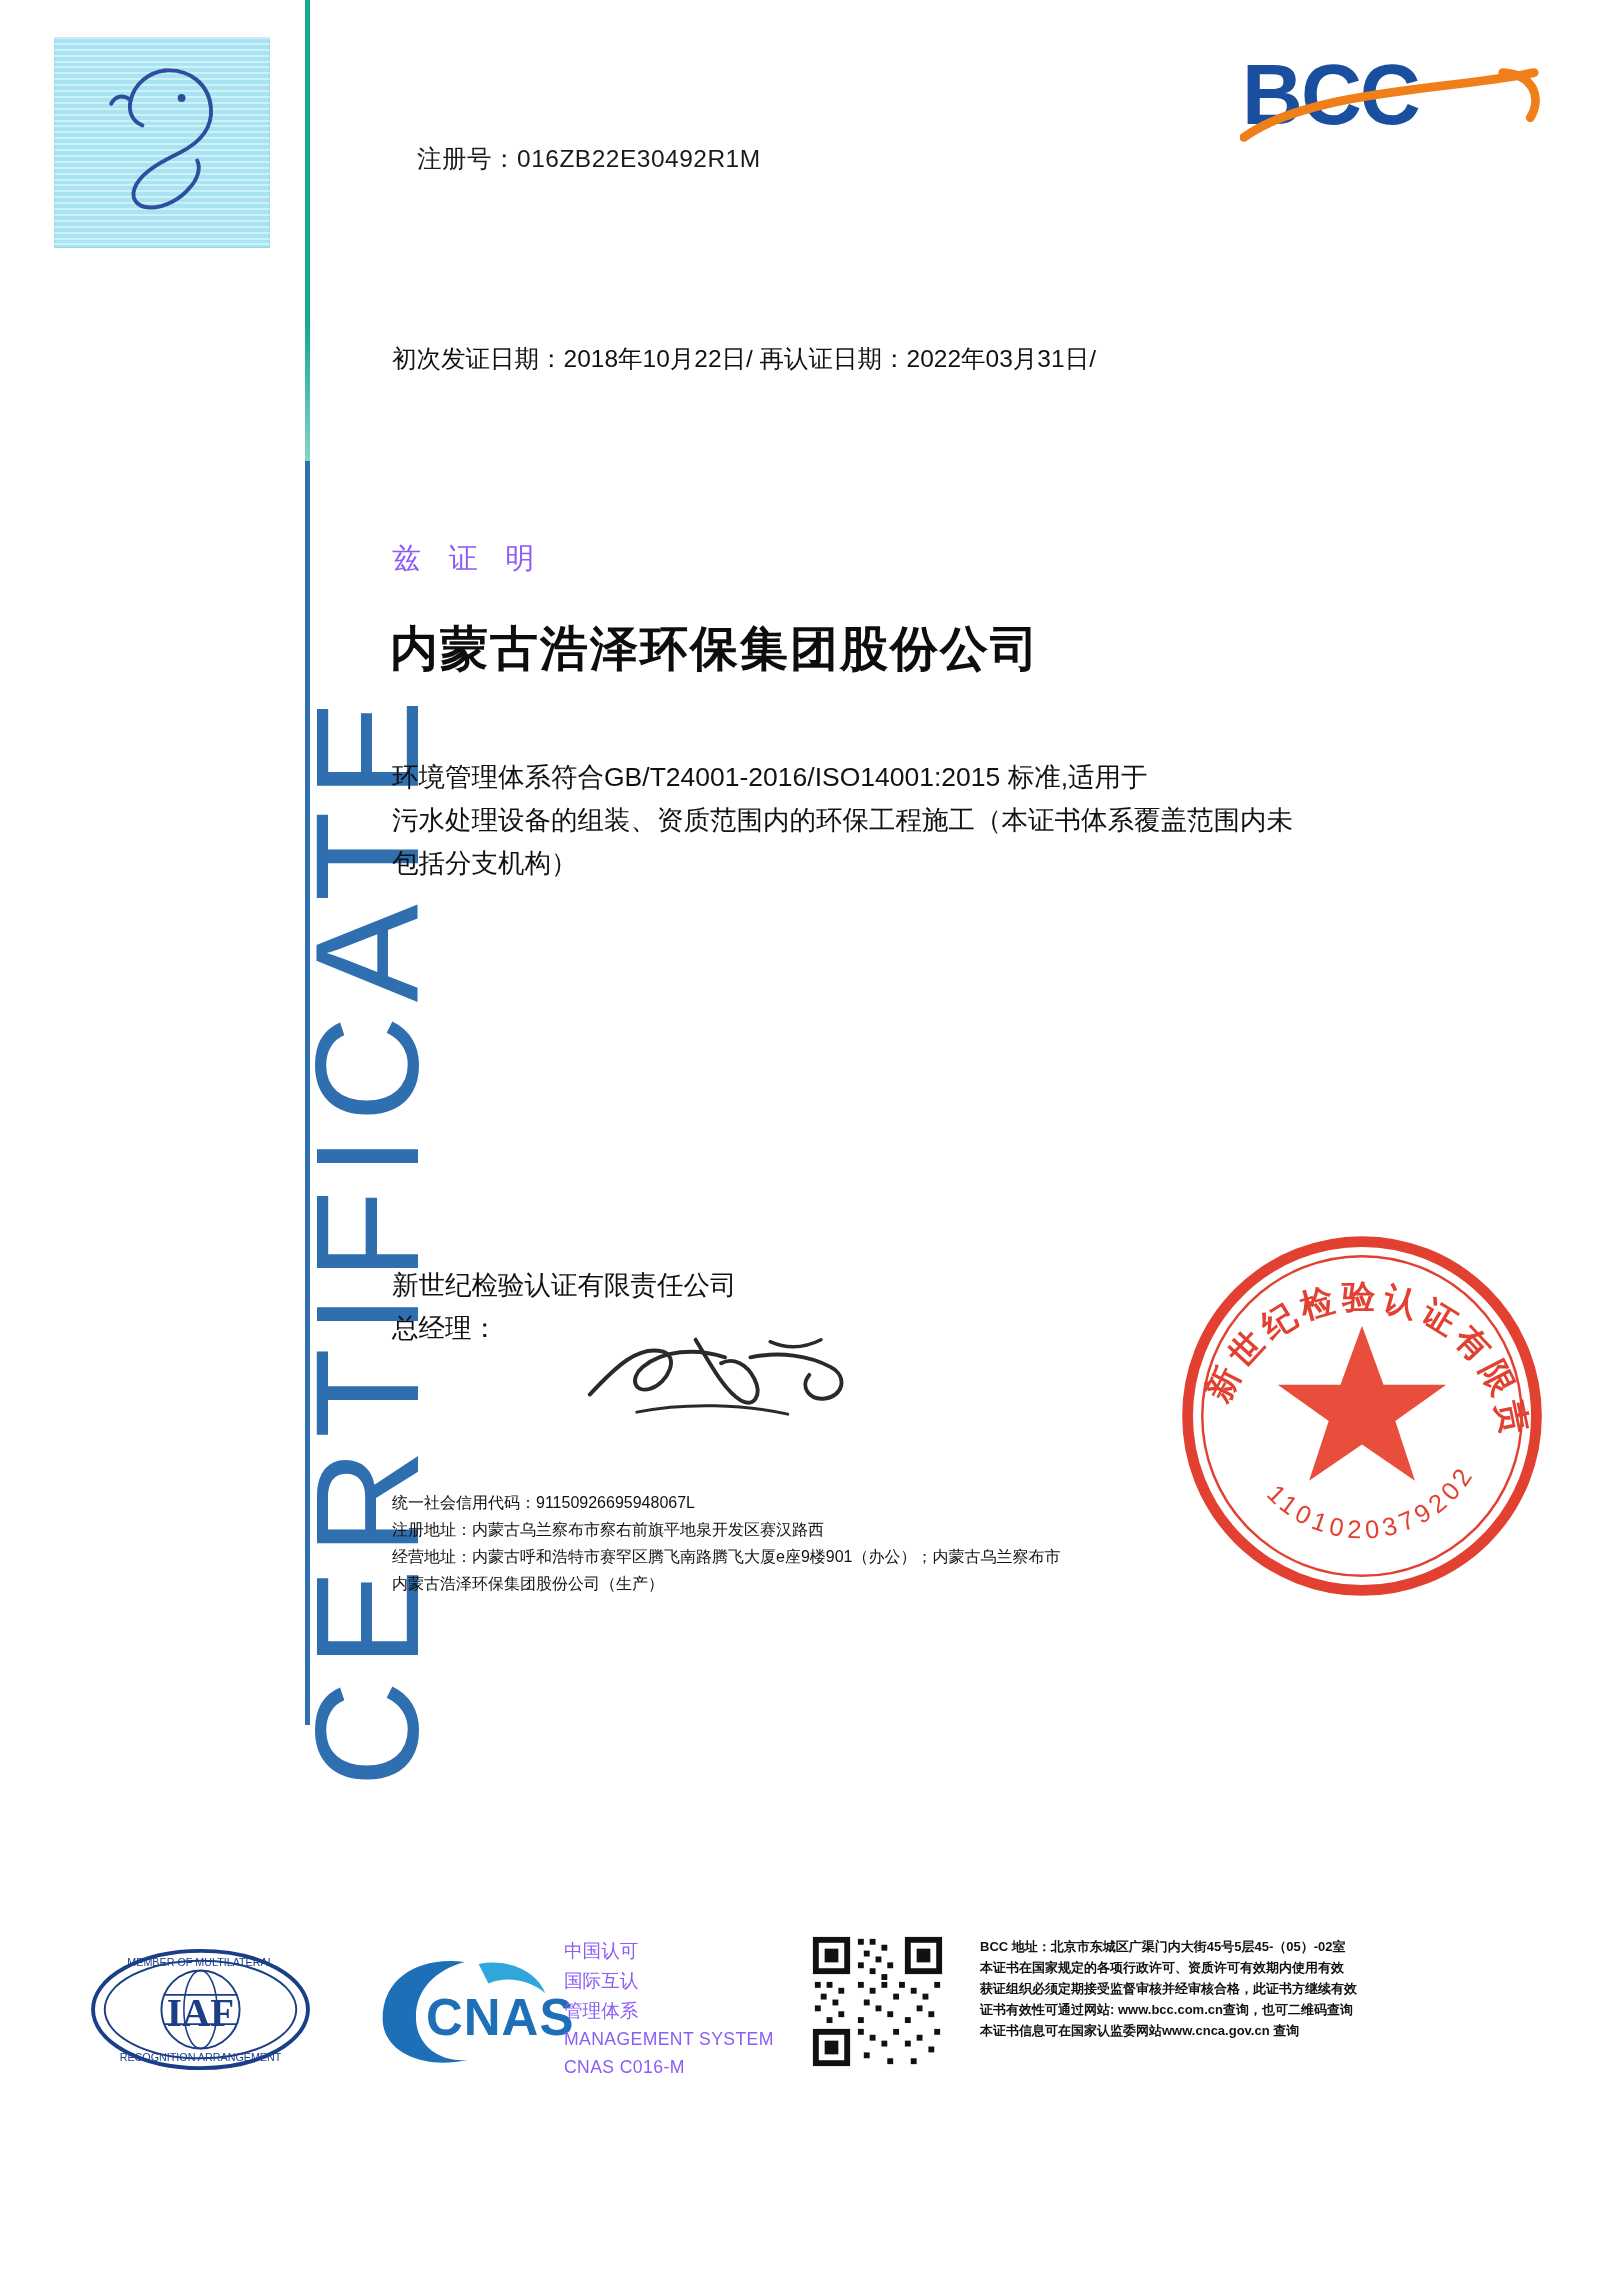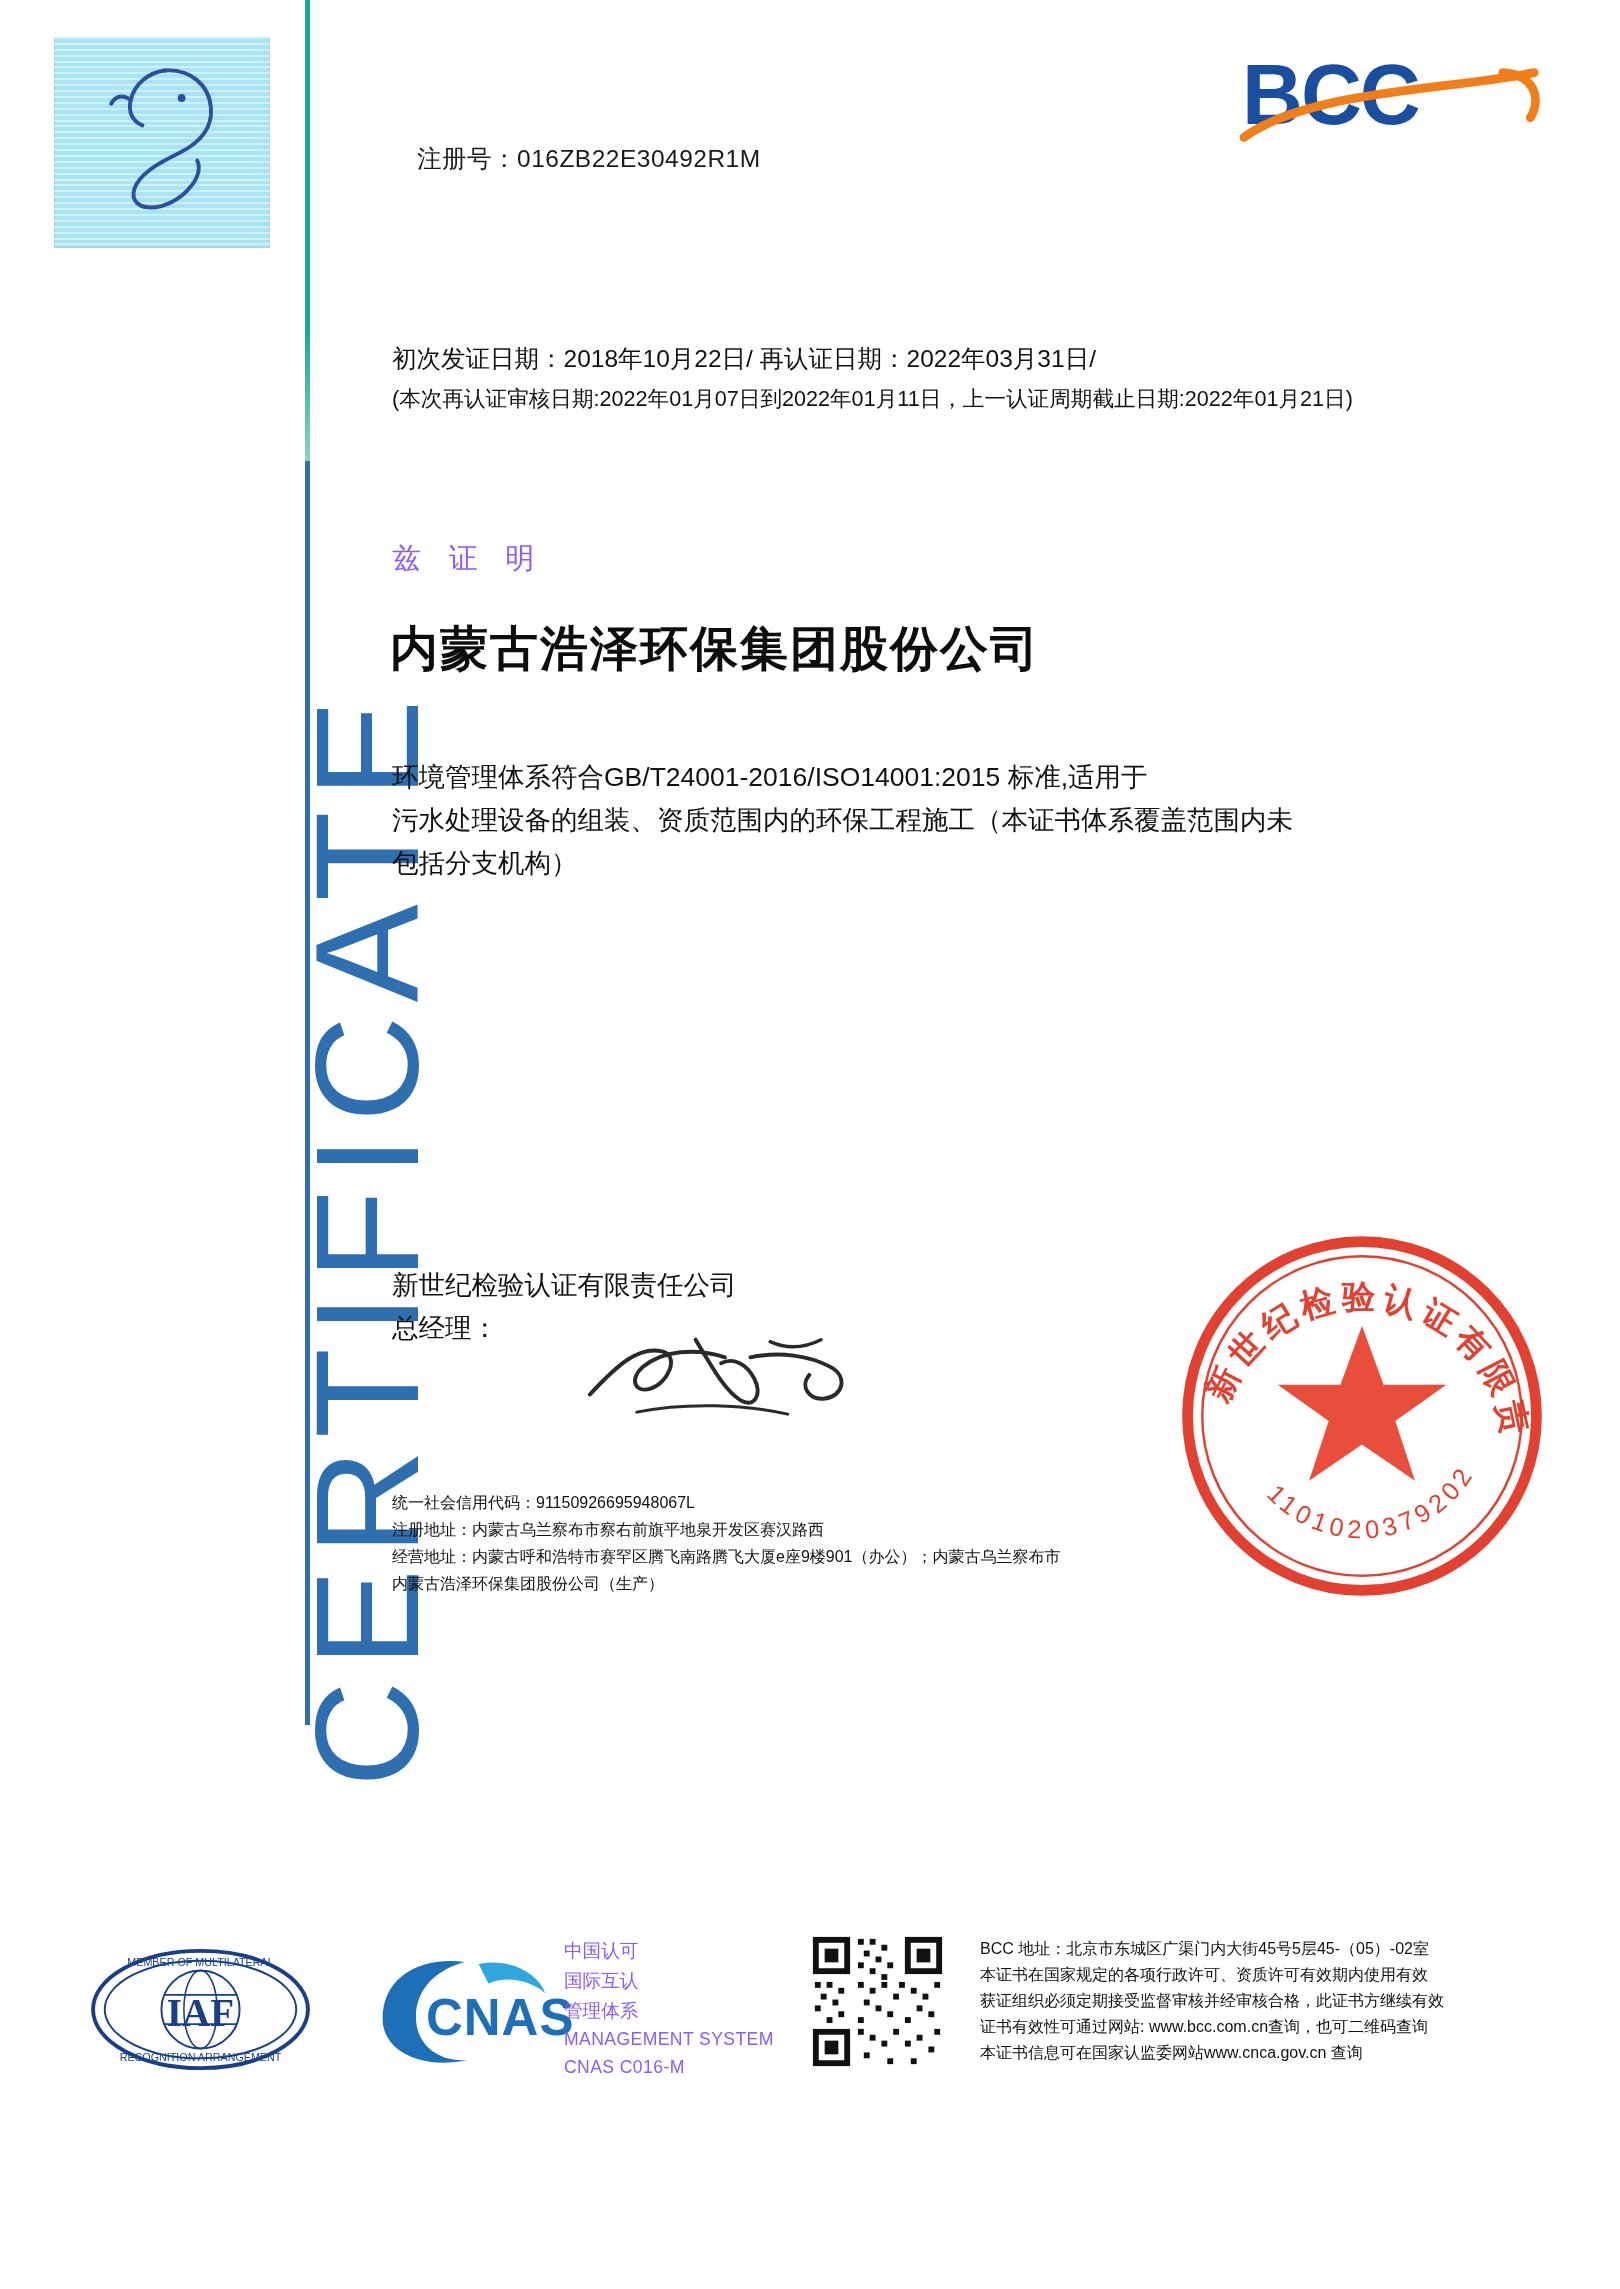--- a/index.html
+++ b/index.html
@@ -109,21 +109,21 @@
   .iaf{position:absolute;left:88px;top:1946px;width:225px;height:127px;}
   .cnas{position:absolute;left:363px;top:1950px;width:245px;height:123px;}
   .cnas-text{
     position:absolute;left:564px;top:1936px;
     font-size:18.6px;line-height:1.6;color:#8b5cf6;
   }
   .cnas-text .ms{font-size:17.6px;letter-spacing:0.4px;}
   .qr{position:absolute;left:809px;top:1933px;width:137px;height:137px;}
   .legal{
     position:absolute;left:980px;top:1936px;width:549px;
-    font-size:16px;line-height:1.62;color:#111;
+    font-size:13px;line-height:1.62;color:#111;font-weight:bold;
   }
 </style>
 </head>
 <body>
 
 <div class="page">
 
   <div class="logo-box">
     <div class="texture"></div>
     <svg width="181" height="181" viewBox="0 0 185 185">
@@ -146,21 +146,20 @@
       <path d="M4 92 C70 44 210 44 300 26" fill="none" stroke="#f07f1a" stroke-width="9" stroke-linecap="round"></path>
       <path d="M268 26 C300 28 308 52 296 72" fill="none" stroke="#f07f1a" stroke-width="9" stroke-linecap="round"></path>
     </svg>
   </div>
 
   <div class="reg-no">注册号：016ZB22E30492R1M</div>
 
 
   <div class="dates">
     <div class="line">初次发证日期：2018年10月22日/ 再认证日期：2022年03月31日/</div>
-    <div class="small">(本次再认证审核日期:2022年01月07日到2022年01月11日，上一认证周期截止日期:2022年01月21日)</div>
   </div>
 
   <div class="hereby">兹 证 明</div>
 
   <div class="company">内蒙古浩泽环保集团股份公司</div>
 
   <div class="scope">
     <div>环境管理体系符合GB/T24001-2016/ISO14001:2015 标准,适用于</div>
     <div>污水处理设备的组装、资质范围内的环保工程施工（本证书体系覆盖范围内未</div>
     <div>包括分支机构）</div>

